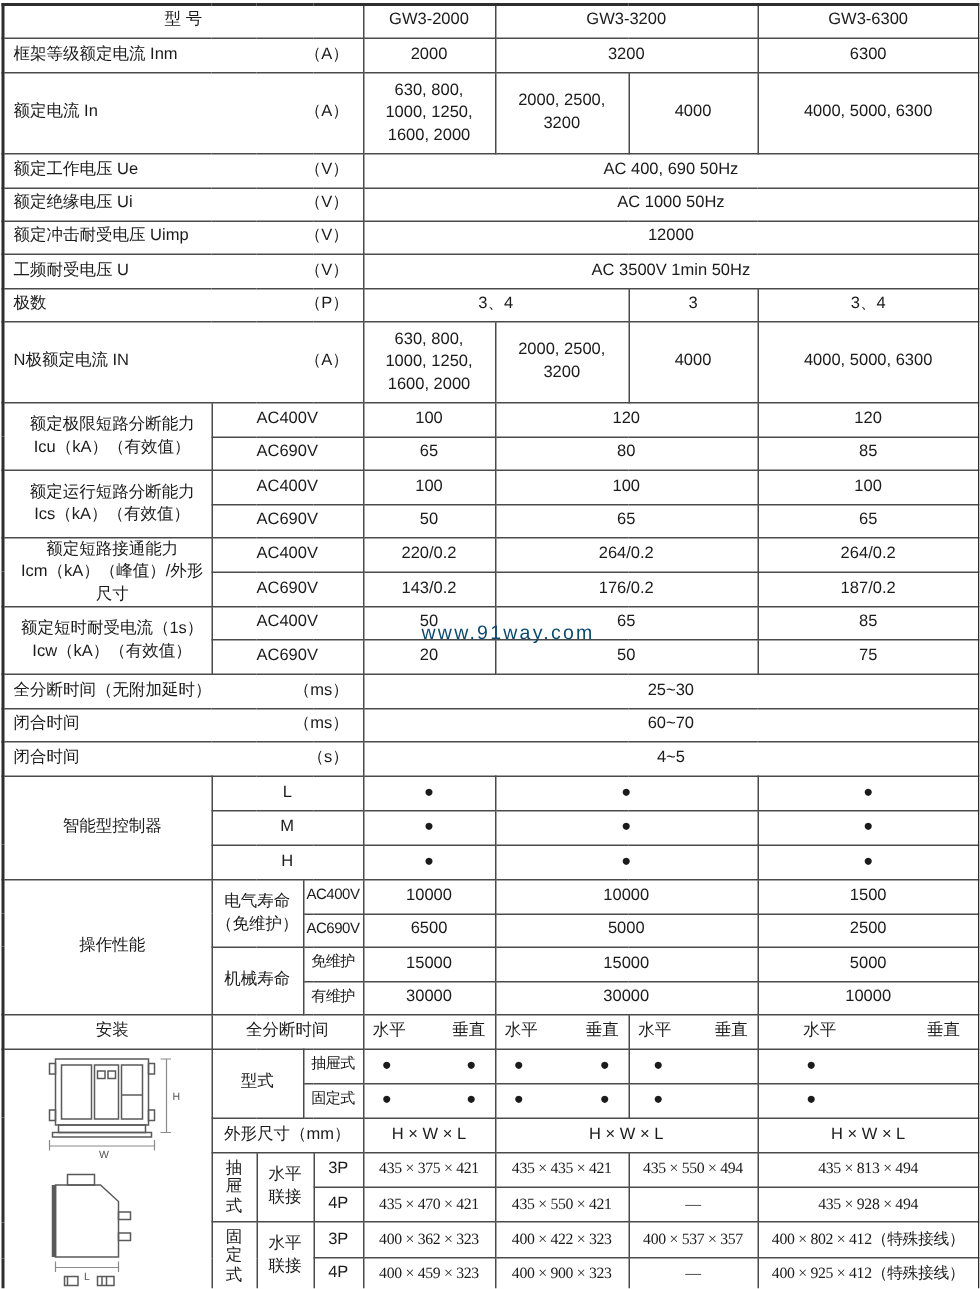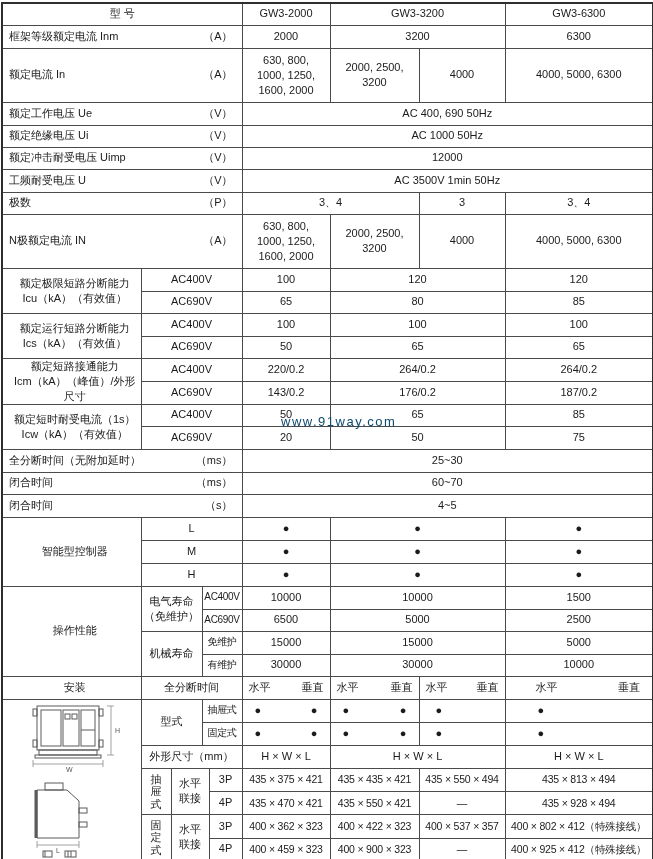--- a/index.html
+++ b/index.html
@@ -21,21 +21,21 @@
   td.lbl{text-align:center;padding-left:6px;}
   .lr{display:flex;justify-content:space-between;align-items:center;padding:0 9px 0 6px;}
   td.pre2{white-space:pre-line;line-height:15px;}
   .vert{width:12px;margin:0 auto;word-break:break-all;line-height:12.5px;text-align:center;}
   .pairlab{display:flex;justify-content:space-between;align-items:center;padding:0 6px;}
   .pairlab.wide{padding-left:30px;padding-right:12px;}
   .pairdot{display:flex;justify-content:space-between;align-items:center;padding:0 12px;}
   td.dot1{text-align:left;padding-left:16px;}
   td.dot1w{text-align:left;padding-left:32px;}
   .dotg{font-size:11px;line-height:1;}
-  td.dims{font-size:10.5px;letter-spacing:-0.2px;}
+  td.dims{font-size:10.5px;letter-spacing:-0.2px;font-family:Liberation Serif, serif;}
   .fs10{font-size:10px;letter-spacing:-0.3px;}
   .watermark{
     position:absolute;left:281px;top:414px;
     font-size:13px;letter-spacing:1.5px;word-spacing:3px;
     z-index:5;pointer-events:none;
   }
   .drawbox{display:flex;flex-direction:column;align-items:center;}
   svg{display:block;}
 </style>
 </head>

